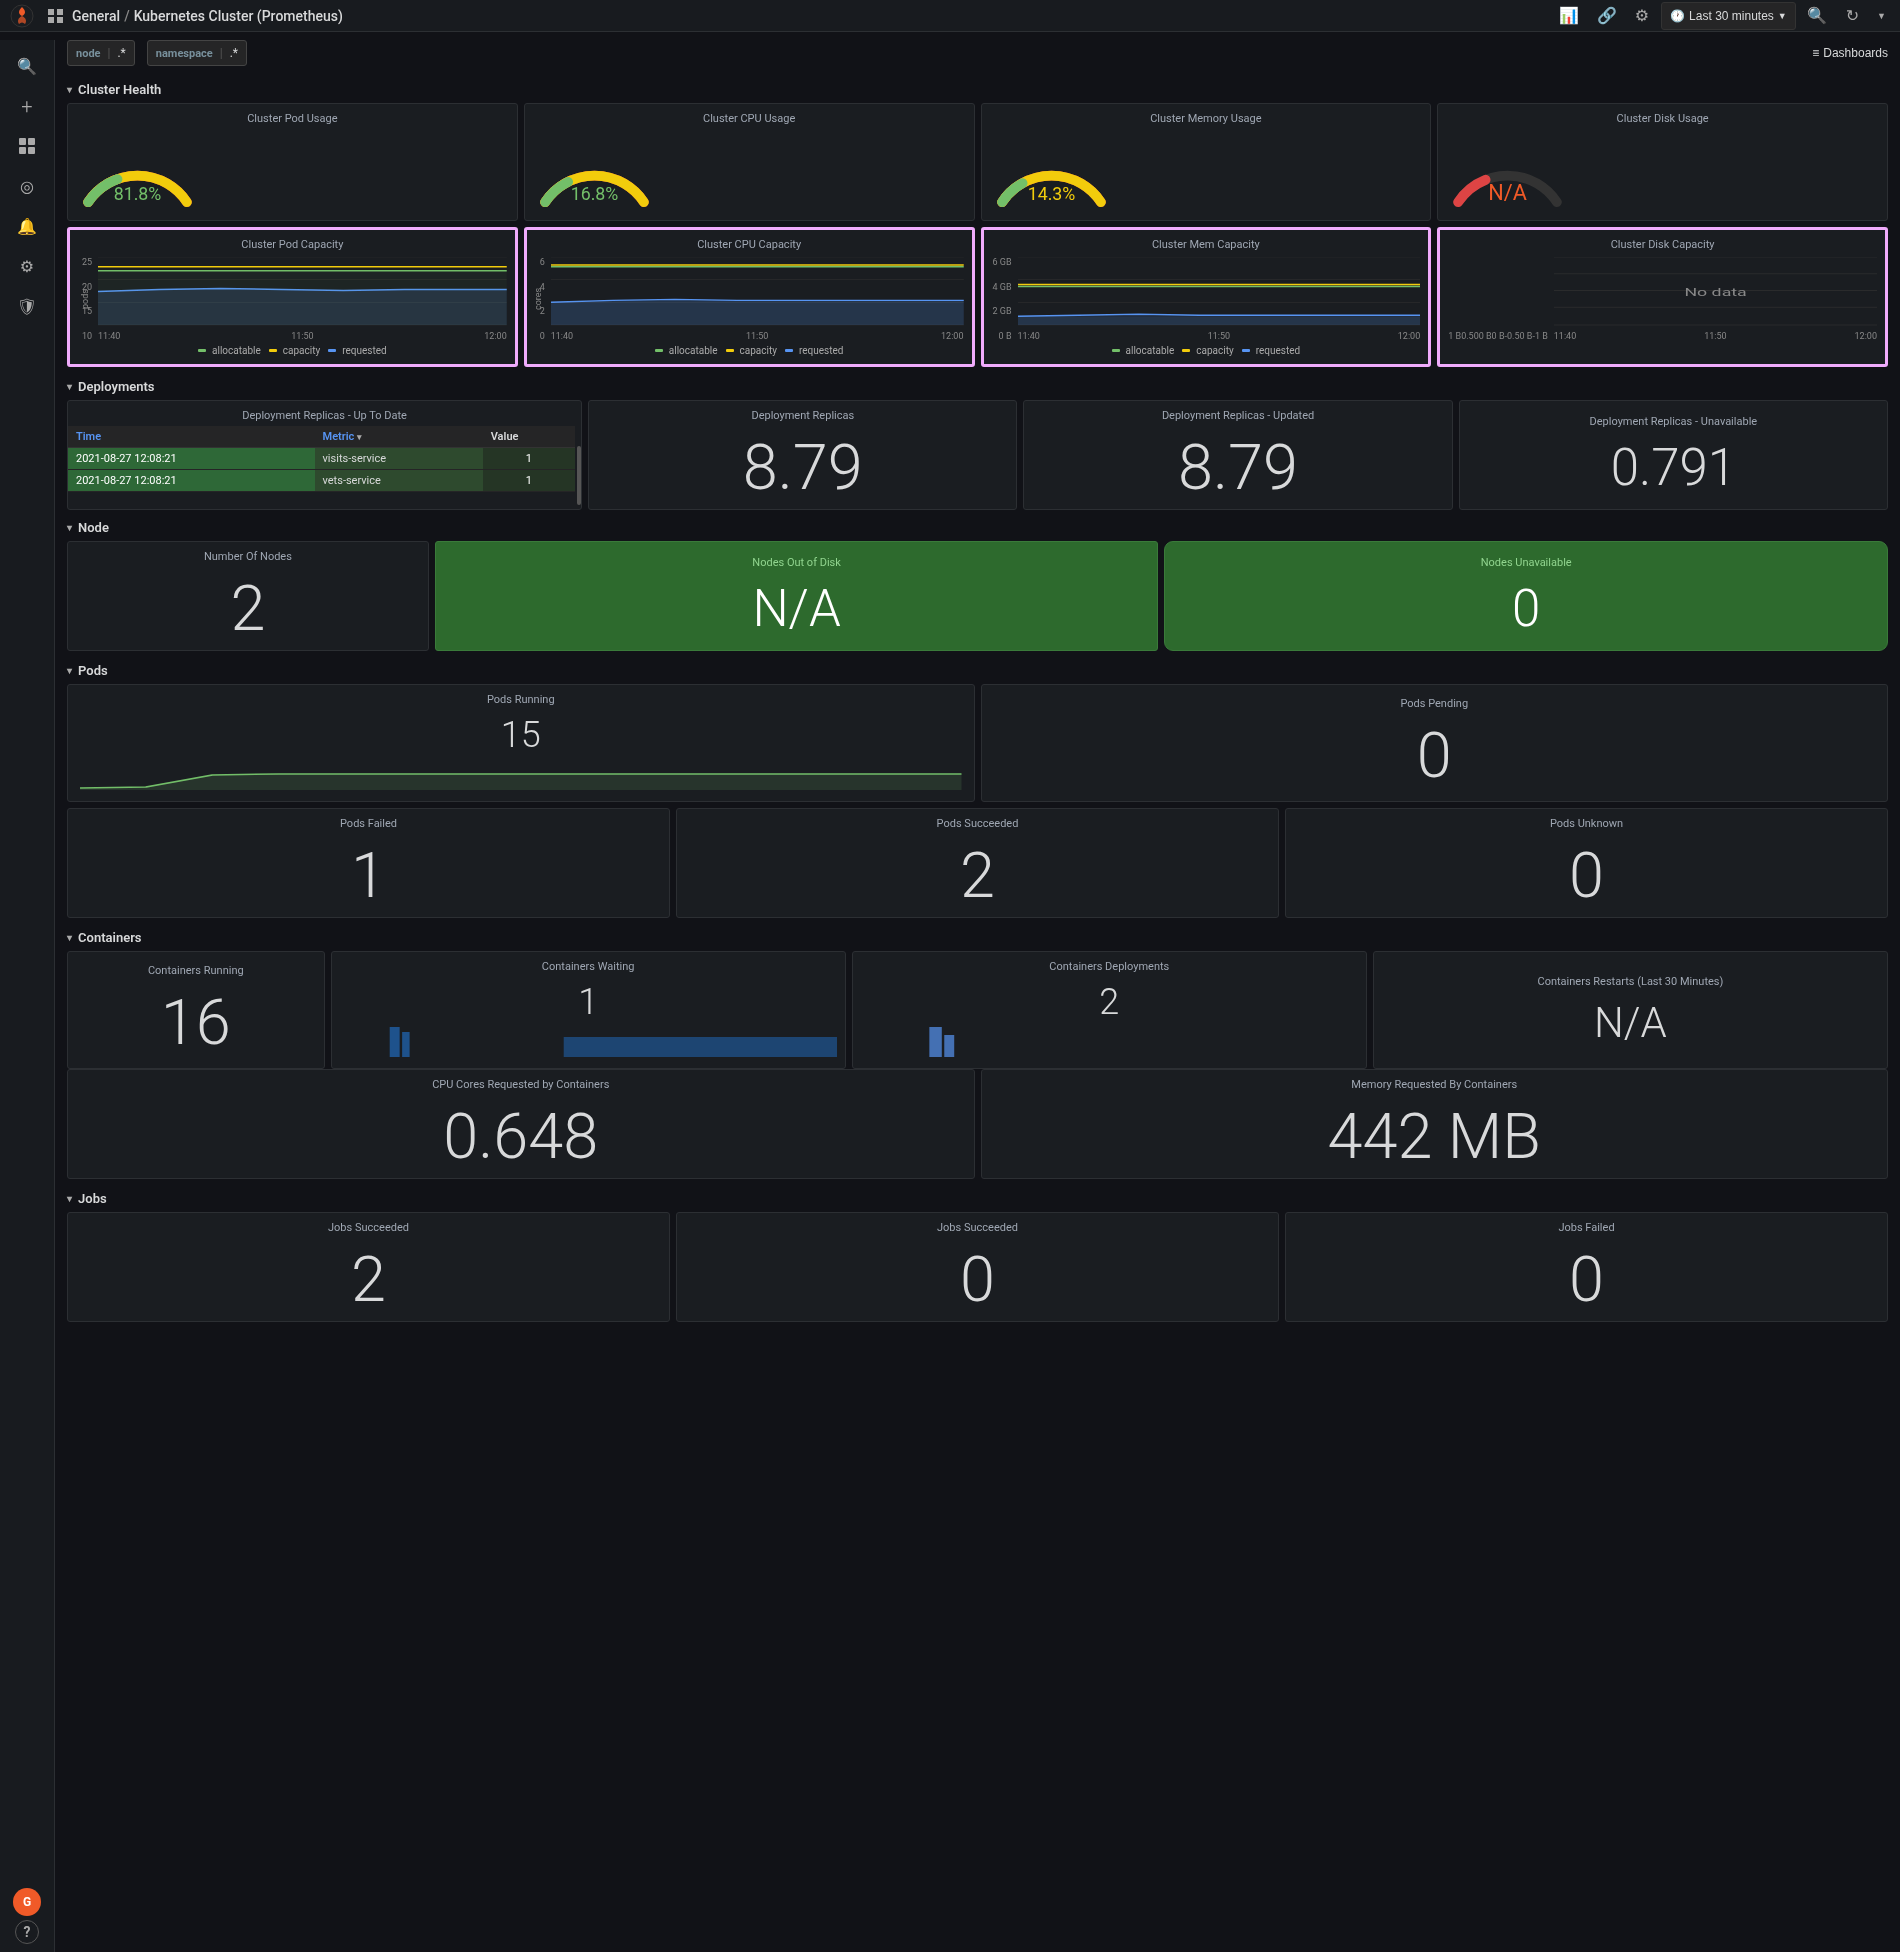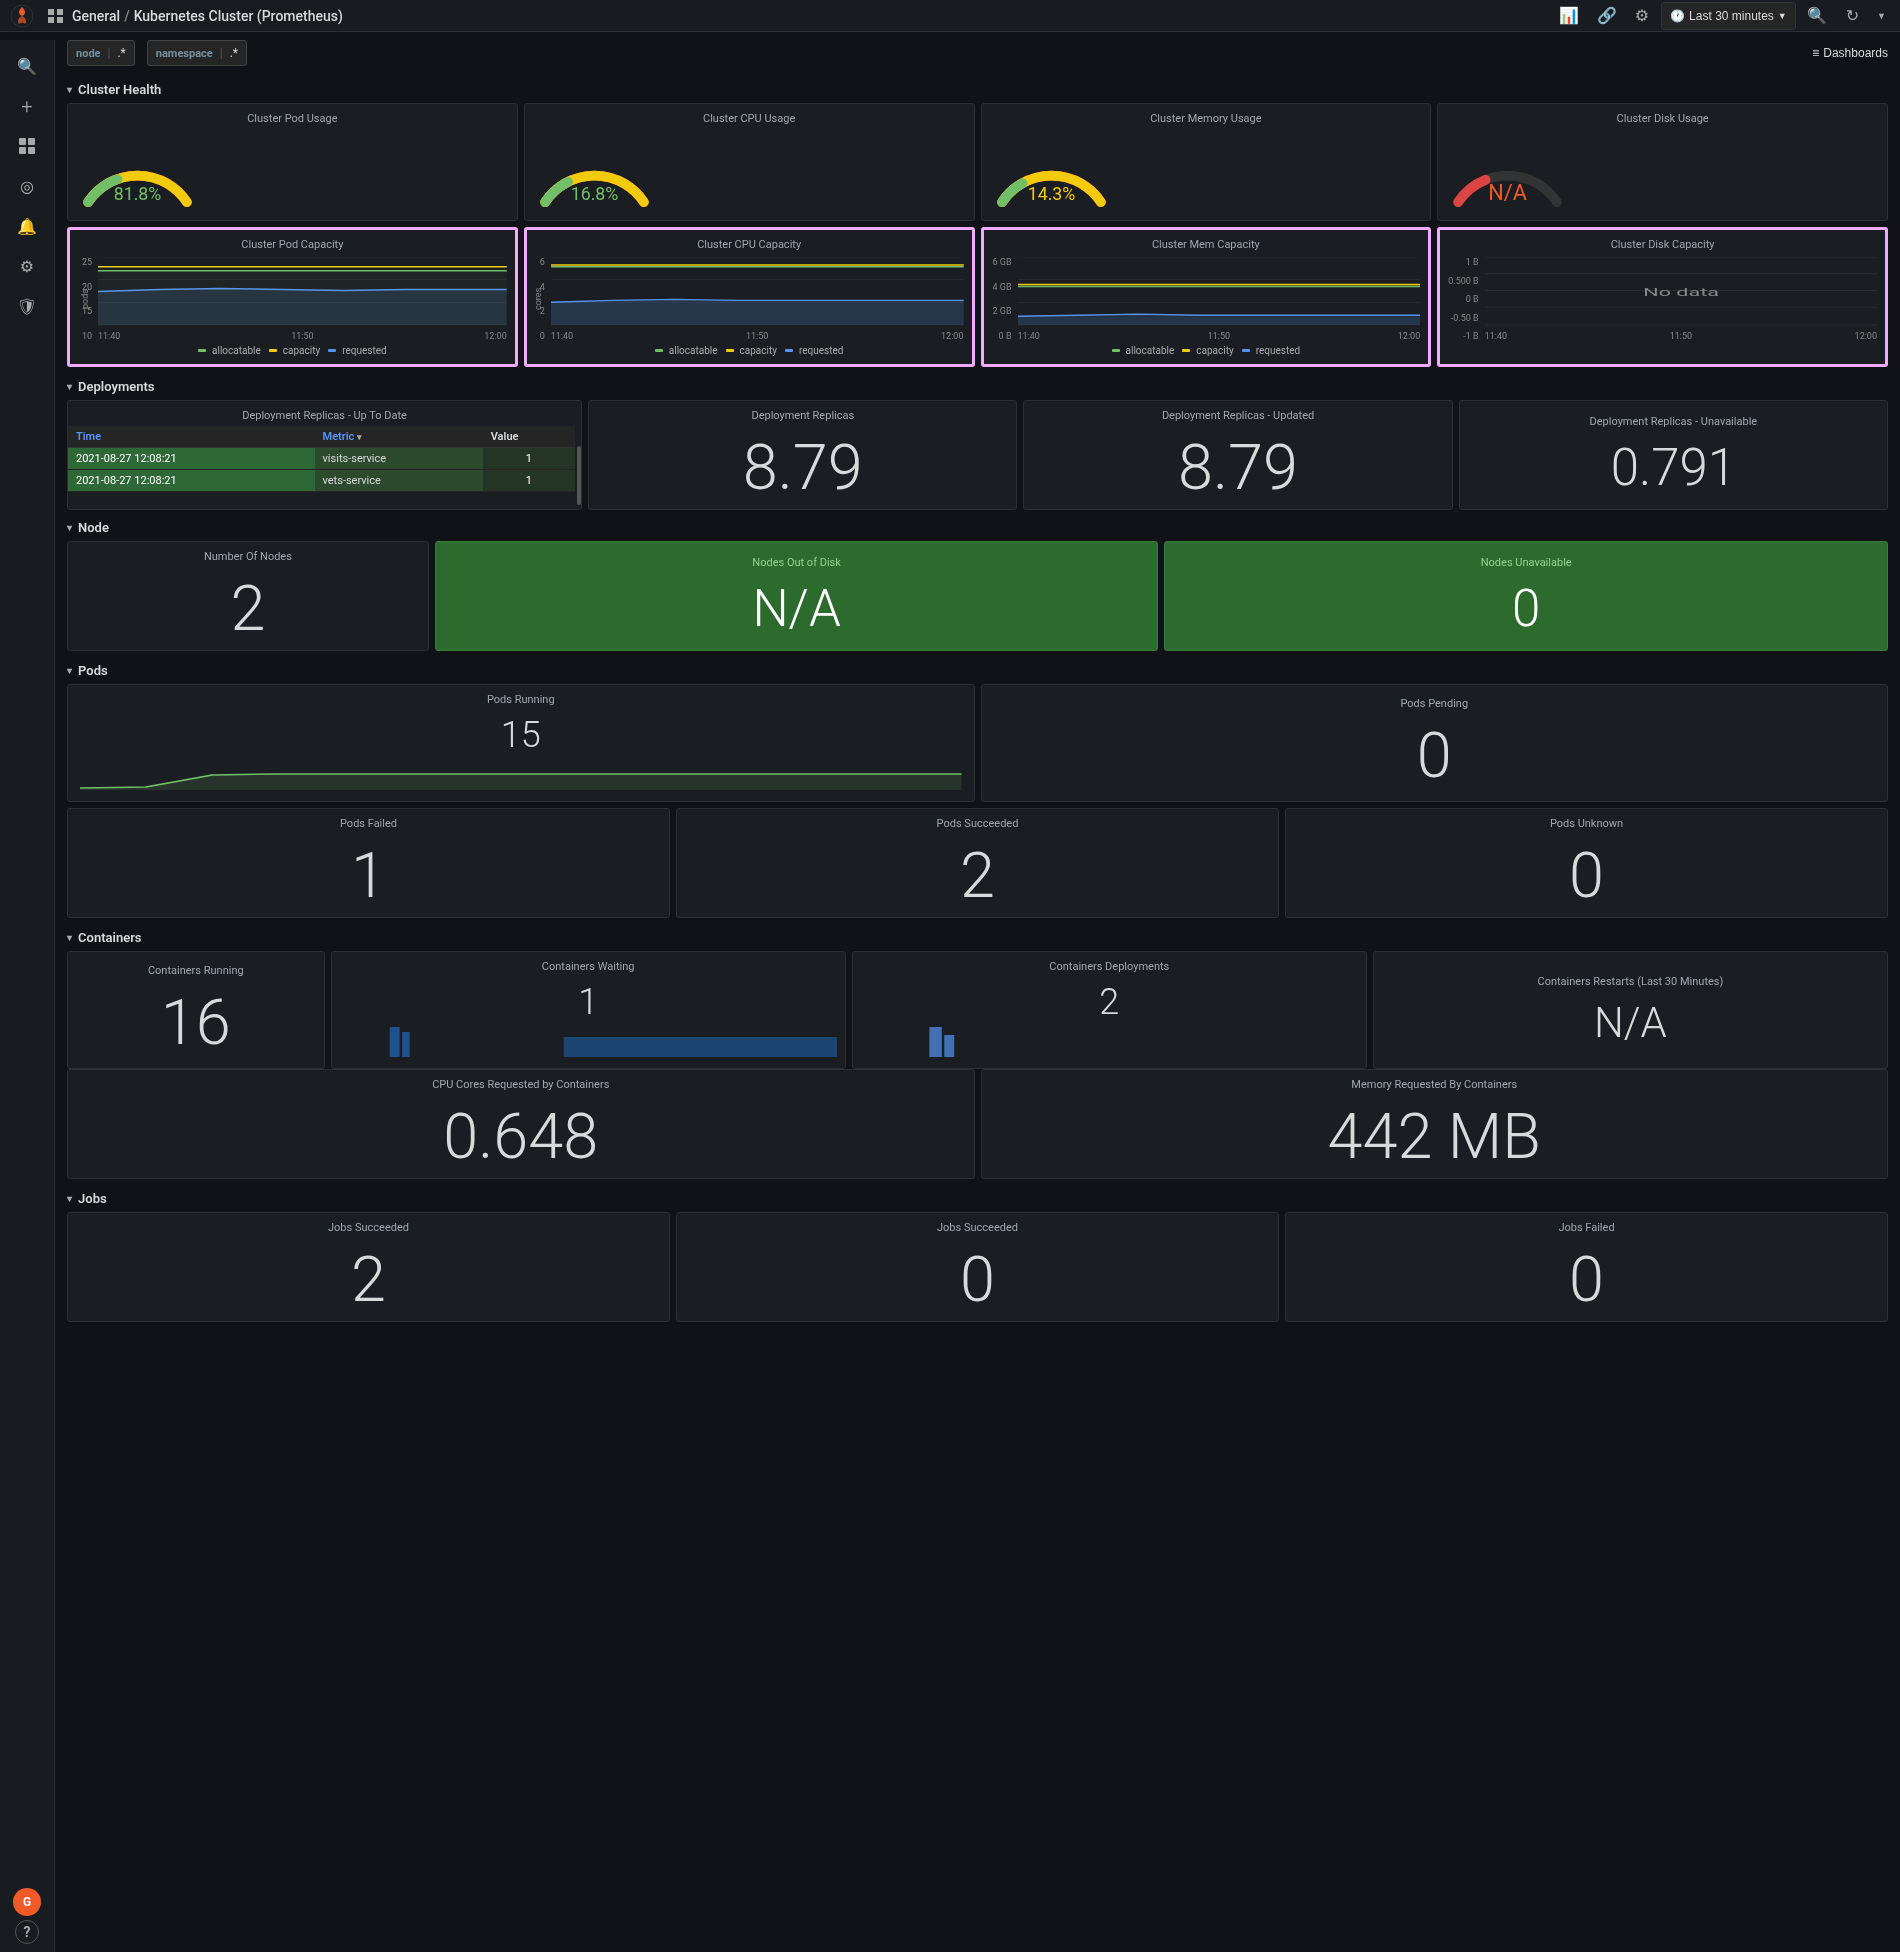--- a/index.html
+++ b/index.html
@@ -561,21 +561,21 @@
           <span class="chart-label-dot" style="background:#f2cc0c;margin-left:4px;"></span>
             <span>capacity</span>
           <span class="chart-label-dot" style="background:#5794f2;margin-left:4px;"></span>
             <span>requested</span>
         </div>
       </div>
 
       <div class="chart-area">
         <div class="chart-title">Cluster Disk Capacity</div>
         <div style="display:flex;gap:4px;">
-          <div style="display:flex;flex-direction:column;align-items:flex-end;justify-content:space-between;font-size:9px;color:#888;padding-right:2px;min-width:30px;">
+          <div style="display:flex;flex-direction:row;align-items:flex-end;justify-content:space-between;font-size:9px;color:#888;padding-right:2px;min-width:30px;">
             <span>1 B</span>
               <span>0.500 B</span>
               <span>0 B</span>
               <span>-0.50 B</span>
               <span>-1 B</span>
           </div>
           <div style="flex:1;">
             <svg width="100%" height="69" viewBox="0 0 200 70" preserveAspectRatio="none">
               <line x1="0" y1="0" x2="200" y2="0" stroke="#333" stroke-width="0.5"></line>
               <line x1="0" y1="17" x2="200" y2="17" stroke="#333" stroke-width="0.5"></line>
@@ -664,21 +664,21 @@
       <div class="big-num-panel">
         <div class="panel-title">Number Of Nodes</div>
         <div class="big-num-value">2</div>
       </div>
 
       <div class="big-num-panel green-bg" style="background:#2d6a2d;border-color:#3a7a3a;">
         <div class="panel-title" style="color:#90d48e;">Nodes Out of Disk</div>
         <div class="big-num-value" style="color:#fff;font-size:51px;">N/A</div>
       </div>
 
-      <div class="big-num-panel green-bg" style="background:#2d6a2d;border-color:#3a7a3a;">
+      <div class="big-num-panel green-bg" style="background:#2d6a2d;border-color:#3a7a3a;border-radius:9px;">
         <div class="panel-title" style="color:#90d48e;">Nodes Unavailable</div>
         <div class="big-num-value" style="color:#fff;font-size:51px;">0</div>
       </div>
     </div>
 
     <div class="section-header">
       <span class="chevron">▾</span>
       <span>Pods</span>
     </div>
 

